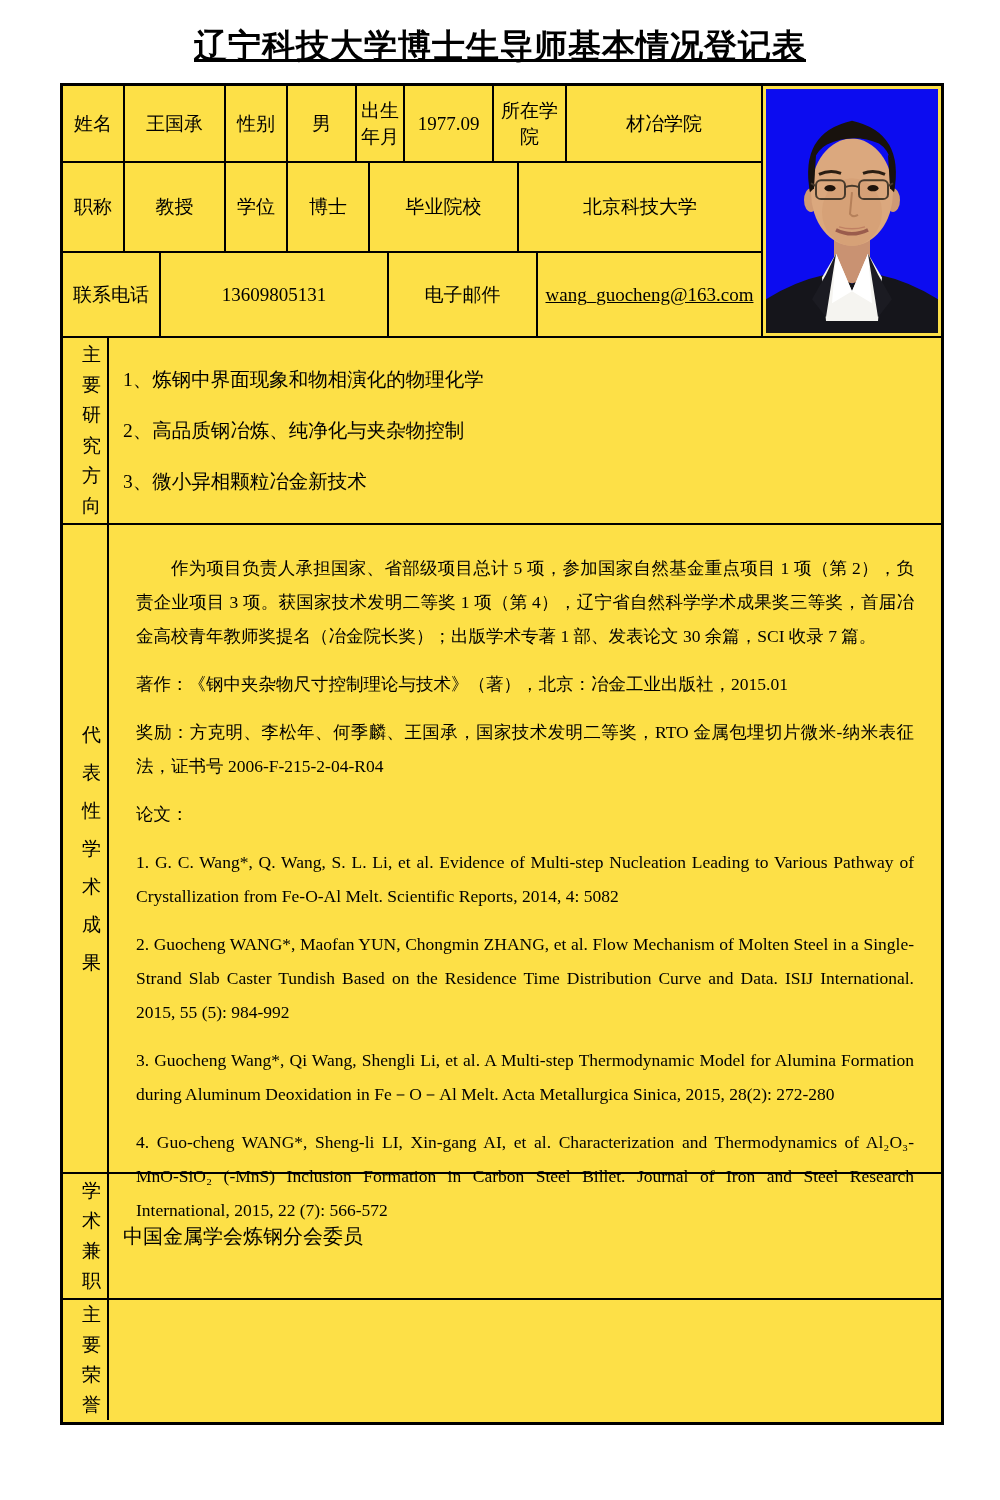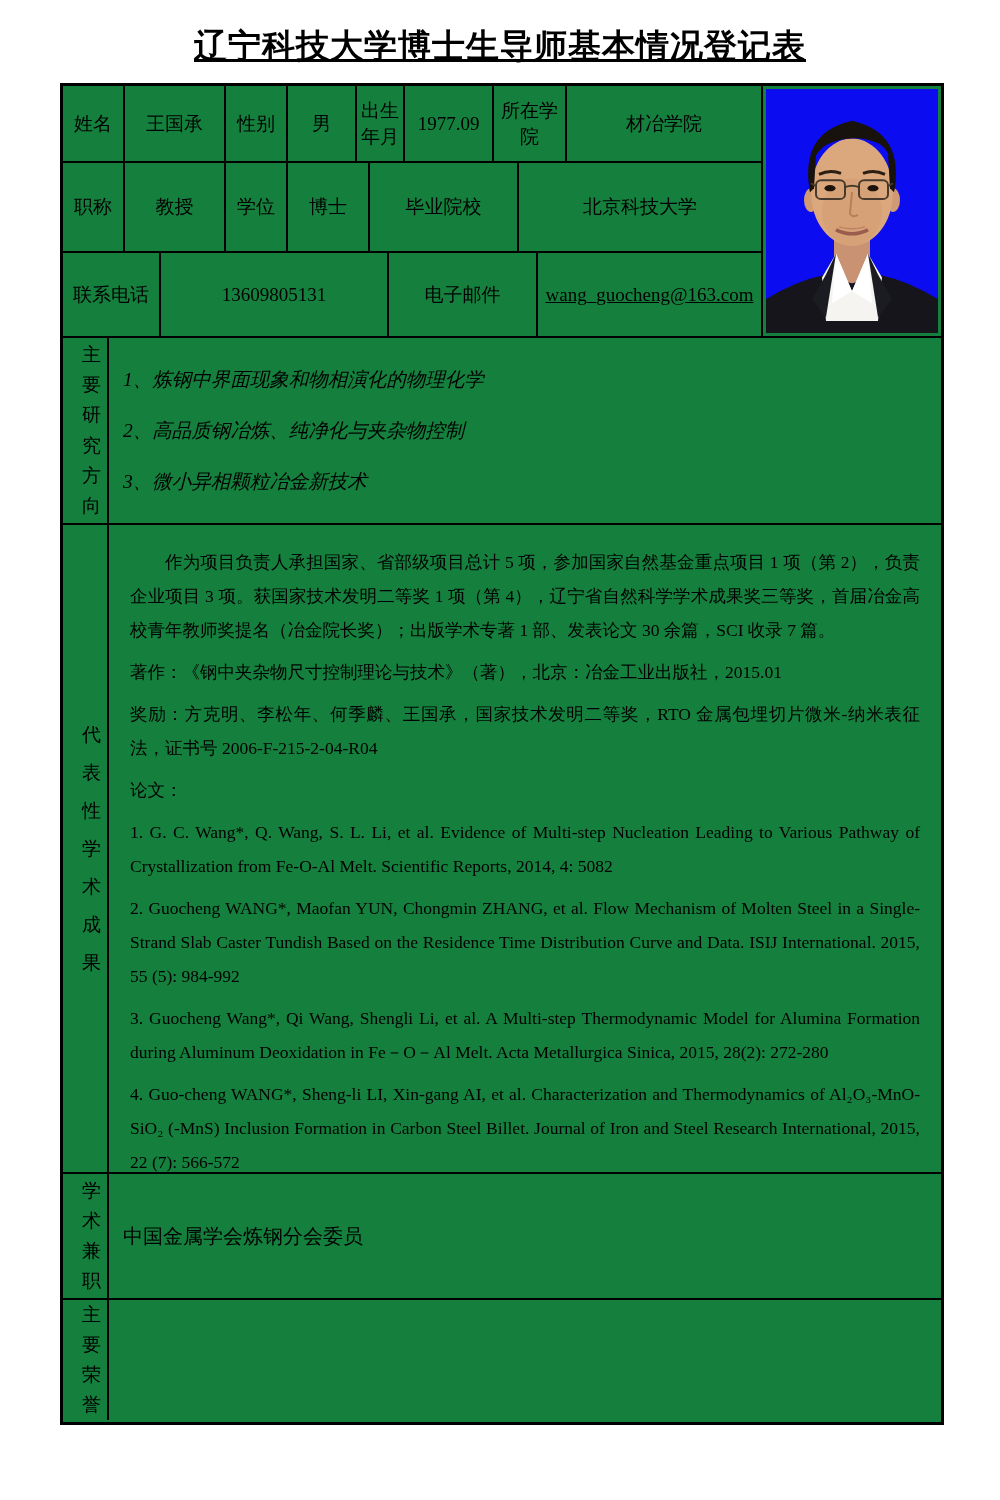--- a/index.html
+++ b/index.html
@@ -11,21 +11,21 @@
   }
   .page-title {
     position:absolute; left:0; top:24px; width:1000px;
     text-align:center; font-size:33px; font-weight:bold;
     letter-spacing:1px;
     font-family:"Liberation Serif","DejaVu Serif",serif;
     text-decoration:underline;
   }
   .reg-table {
     position:absolute; left:60px; top:83px; width:884px; height:1342px;
-    border:3px solid #000; background:#15803d;
+    border:3px solid #000; background:#fde047;
   }
   .row { display:flex; width:100%; border-bottom:2px solid #000; }
   .row:last-child { border-bottom:none; }
   .top-section { height:252px; }
   .info-left { width:702px; border-right:2px solid #000; display:flex; flex-direction:column; }
   .irow { display:flex; border-bottom:2px solid #000; }
   .irow:last-child { border-bottom:none; }
   .irow1 { height:77px; }
   .irow2 { height:90px; }
   .irow3 { flex:1; }
@@ -46,24 +46,24 @@
   .vtext {
     width:1.15em; text-align:center; word-break:break-all;
     font-size:19px; line-height:1.58;
   }
   .vtext.spread { line-height:2.0; }
   .row4 { height:187px; }
   .row5 { height:649px; }
   .row6 { height:126px; }
   .row7 { flex:1; }
   .content { flex:1; }
-  .research-content { display:flex; flex-direction:column; justify-content:center; padding:6px 14px;font-style:italic; }
+  .research-content { display:flex; flex-direction:column; justify-content:center; padding:6px 14px; }
   .research-item { font-size:19.5px; margin:12px 0; }
   .ach-content { padding:12px 13px 6px 13px; font-size:17.5px; line-height:34px; text-align:justify; }
-  .ach-content p { margin:8px; }
+  .ach-content p { margin:14px; }
   .indent { text-indent:2em; }
   .blabel { font-weight:normal; }
   .paper { text-align:justify; }
   .simple-content { display:flex; align-items:center; padding:4px 14px; font-size:20px; }
 </style>
 </head>
 <body>
 
 <h1 class="page-title">辽宁科技大学博士生导师基本情况登记表</h1>
 

